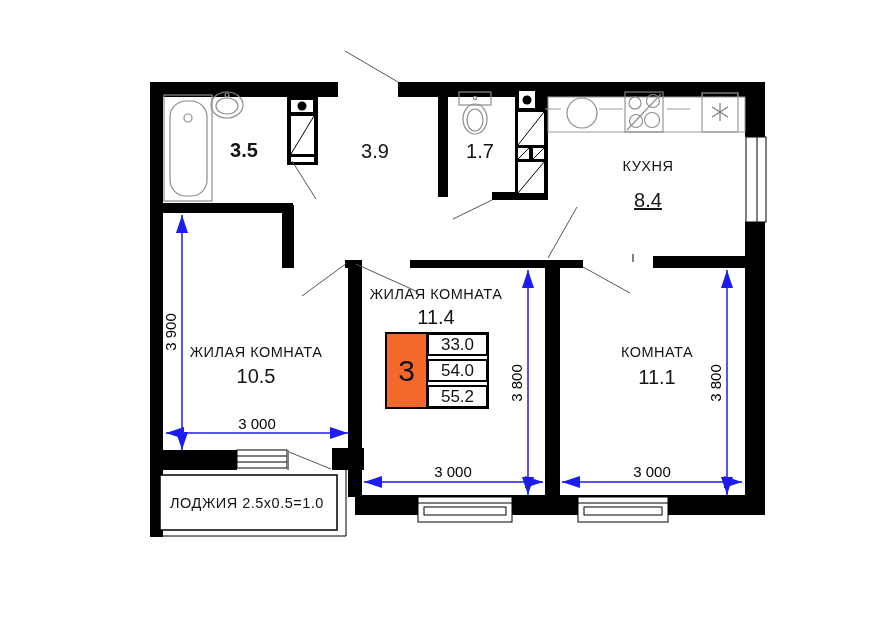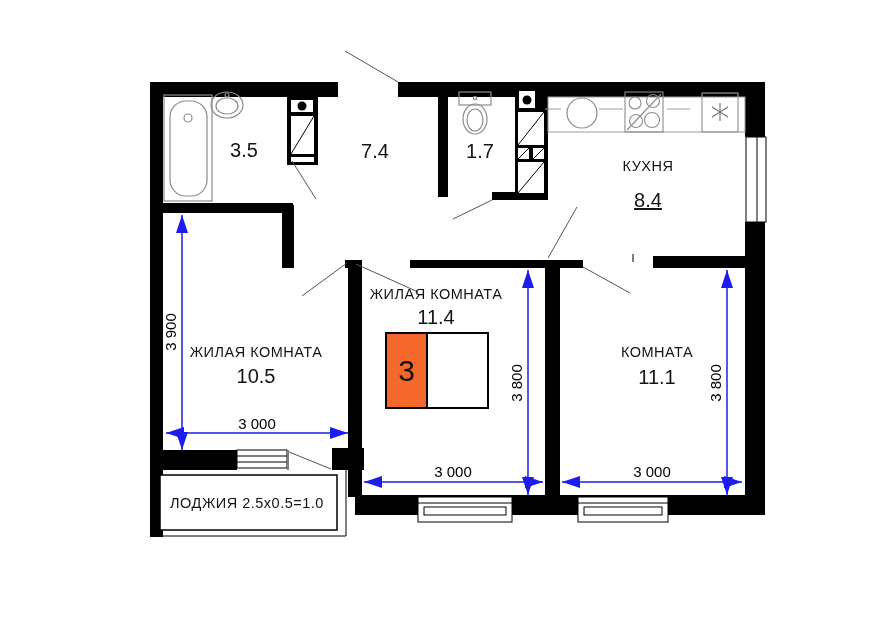--- a/index.html
+++ b/index.html
@@ -170,37 +170,42 @@
   <g stroke="#1c1cee" stroke-width="1.5">
     <line x1="182" y1="215" x2="182" y2="450" marker-start="url(#arS)" marker-end="url(#arE)"></line>
     <line x1="166" y1="433" x2="348" y2="433" marker-start="url(#arS)" marker-end="url(#arE)"></line>
     <line x1="528" y1="270" x2="528" y2="495" marker-start="url(#arS)" marker-end="url(#arE)"></line>
     <line x1="364" y1="482" x2="543" y2="482" marker-start="url(#arS)" marker-end="url(#arE)"></line>
     <line x1="562" y1="482" x2="742" y2="482" marker-start="url(#arS)" marker-end="url(#arE)"></line>
     <line x1="727" y1="270" x2="727" y2="495" marker-start="url(#arS)" marker-end="url(#arE)"></line>
   </g>
 </svg>
 
-<div class="lbl num" style="left:244px;top:150px;">3.5</div>
-<div class="lbl num" style="left:375px;top:151px;">7.4</div>
+<div class="lbl num" style="left:244px;top:150px;font-weight:bold;">3.5</div>
+<div class="lbl num" style="left:375px;top:151px;">3.9</div>
 <div class="lbl num" style="left:480px;top:151px;">1.7</div>
 <div class="lbl room" style="left:648px;top:166px;">КУХНЯ</div>
 <div class="lbl num" style="left:648px;top:200px;text-decoration:underline;">8.4</div>
 <div class="lbl room" style="left:436px;top:294px;">ЖИЛАЯ КОМНАТА</div>
 <div class="lbl num" style="left:436px;top:317px;">11.4</div>
 <div class="lbl room" style="left:256px;top:352px;">ЖИЛАЯ КОМНАТА</div>
 <div class="lbl num" style="left:256px;top:376px;">10.5</div>
 <div class="lbl room" style="left:657px;top:352px;">КОМНАТА</div>
 <div class="lbl num" style="left:657px;top:377px;text-align:center;">11.1</div>
 <div class="lbl room" style="left:247px;top:503px;">ЛОДЖИЯ 2.5x0.5=1.0</div>
 
 <div class="lbl dim vert" style="left:170px;top:332px;">3 900</div>
 <div class="lbl dim" style="left:257px;top:423px;">3 000</div>
 <div class="lbl dim vert" style="left:516px;top:383px;">3 800</div>
 <div class="lbl dim" style="left:453px;top:471px;">3 000</div>
 <div class="lbl dim" style="left:652px;top:471px;">3 000</div>
 <div class="lbl dim vert" style="left:715px;top:383px;">3 800</div>
 
 <div class="itable">
   <div class="icell-rooms">3</div>
+  <div class="ivals">
+    <div class="ival">33.0</div>
+    <div class="ival mid">54.0</div>
+    <div class="ival">55.2</div>
+  </div>
 </div>
 
 </div>
 
 </body></html>

